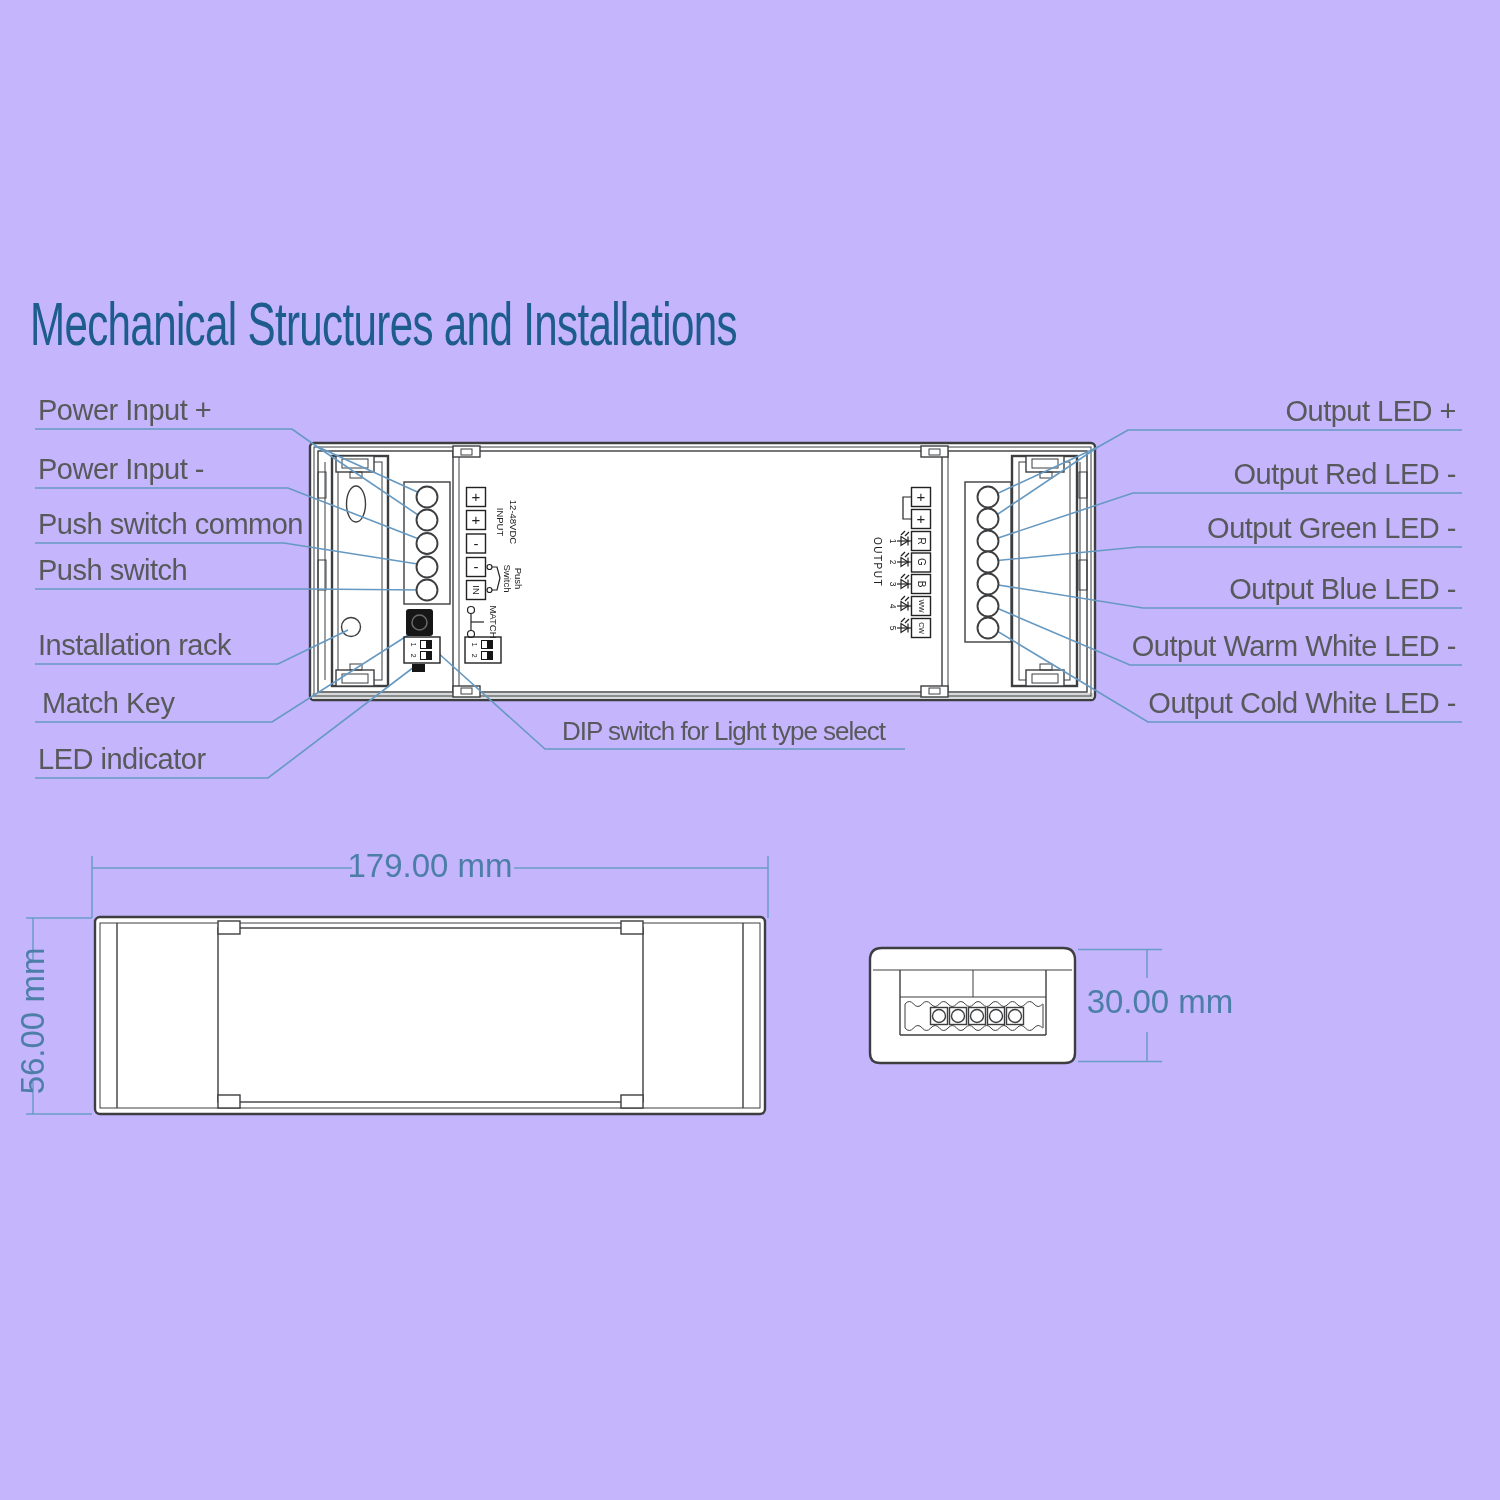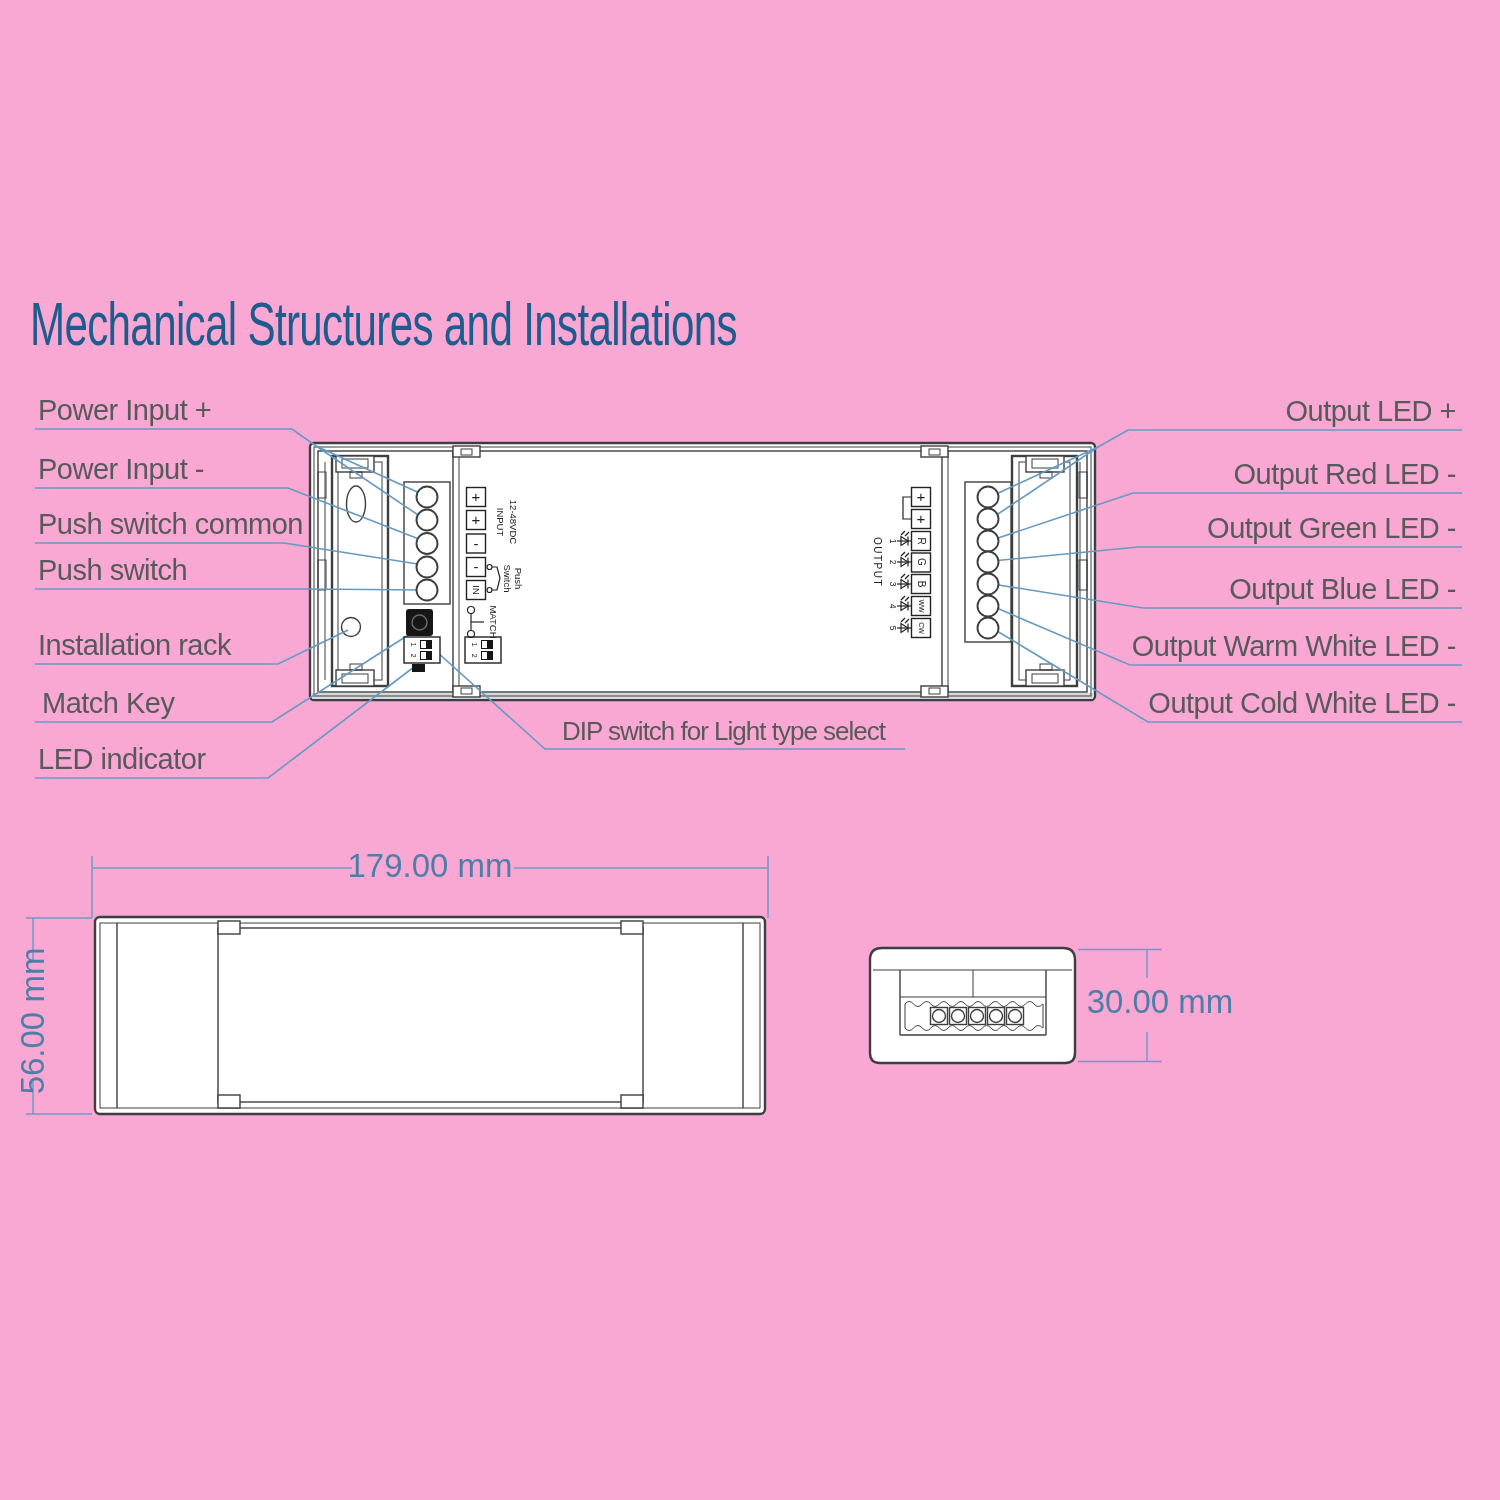--- a/index.html
+++ b/index.html
@@ -1,16 +1,16 @@
 <!DOCTYPE html>
 <html><head>
 <meta charset="utf-8">
 <style>
   html,body{margin:0;padding:0;background:#fff;}
-  #page{position:relative;width:1500px;height:1500px;background:#f9a8d4;overflow:hidden;
+  #page{position:relative;width:1500px;height:1500px;background:#c4b5fd;overflow:hidden;
         font-family:"Liberation Sans",sans-serif;}
   #title{position:absolute;left:30px;top:288px;margin:0;font-size:62px;font-weight:400;
          color:#1e5c8e;white-space:nowrap;transform:scaleX(0.68);transform-origin:left top;
          letter-spacing:-1px;font-family:"Liberation Sans",sans-serif;}
   svg{position:absolute;left:0;top:0;}
   svg text{font-family:"Liberation Sans",sans-serif;}
   .dev {stroke:#3d3e40;fill:none;stroke-width:1.4px;}
   .dev2{stroke:#3d3e40;fill:#ffffff;stroke-width:2.4px;}
   .dev1{stroke:#3d3e40;fill:none;stroke-width:1px;}
   .devf{stroke:#3d3e40;fill:#ffffff;stroke-width:1.4px;}

